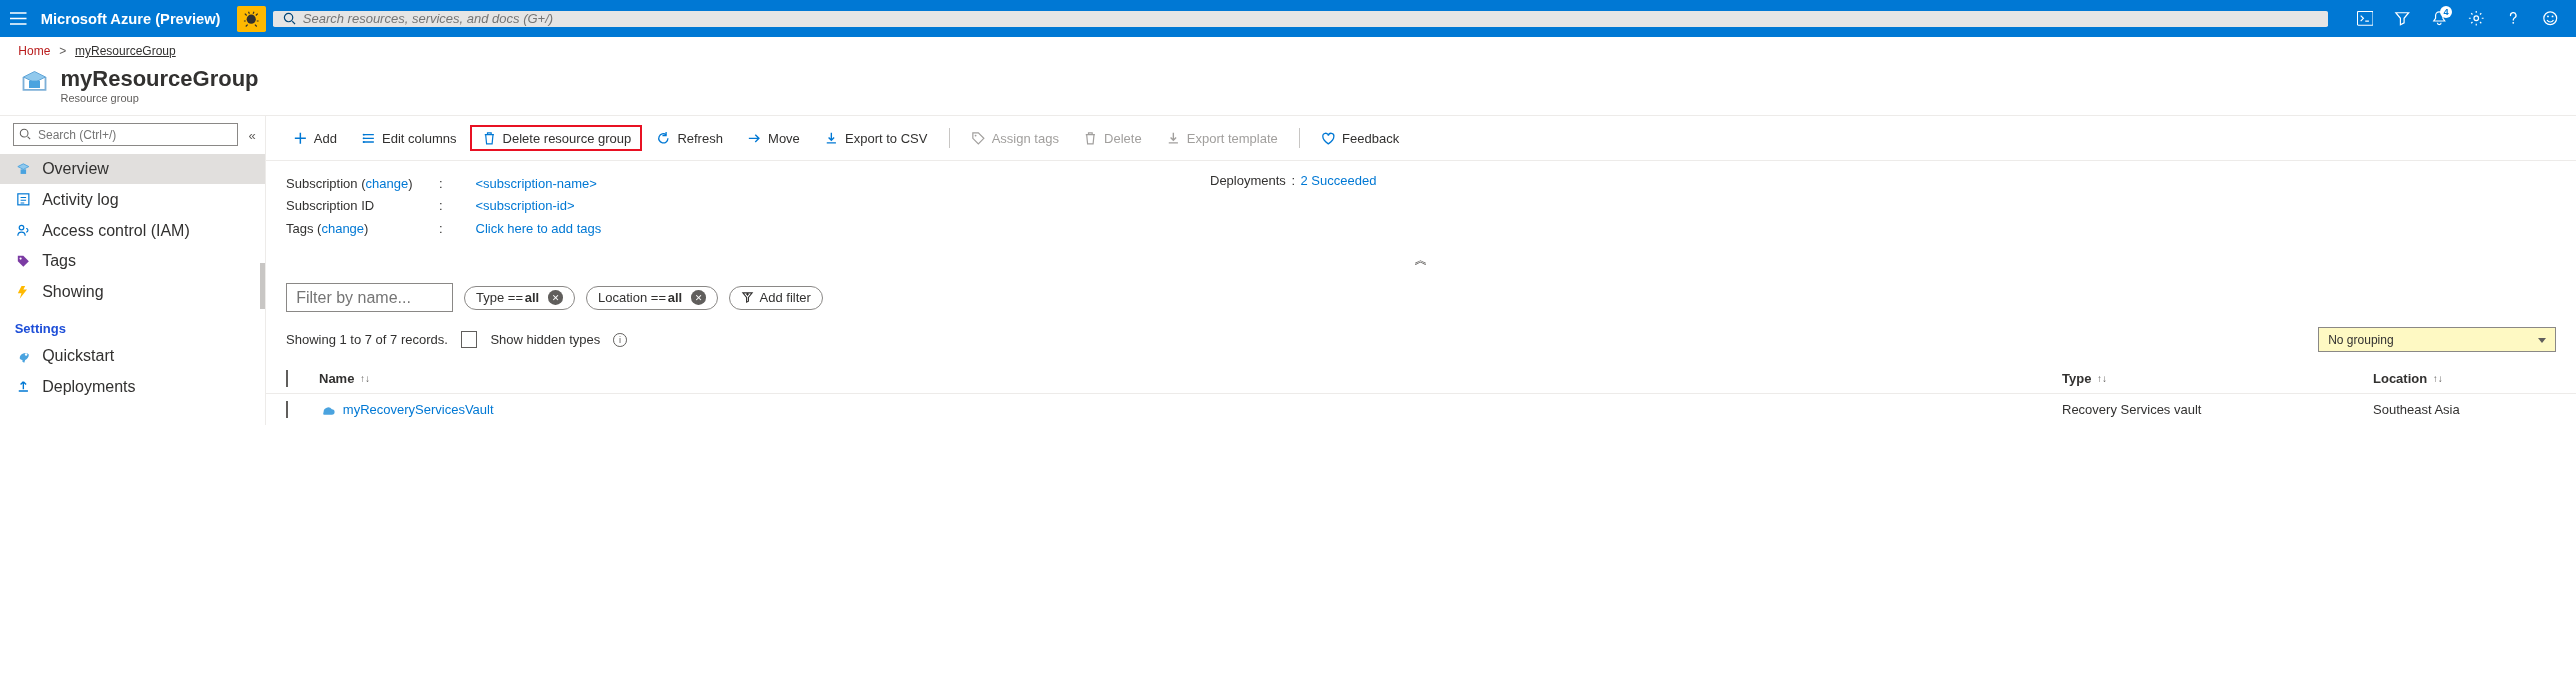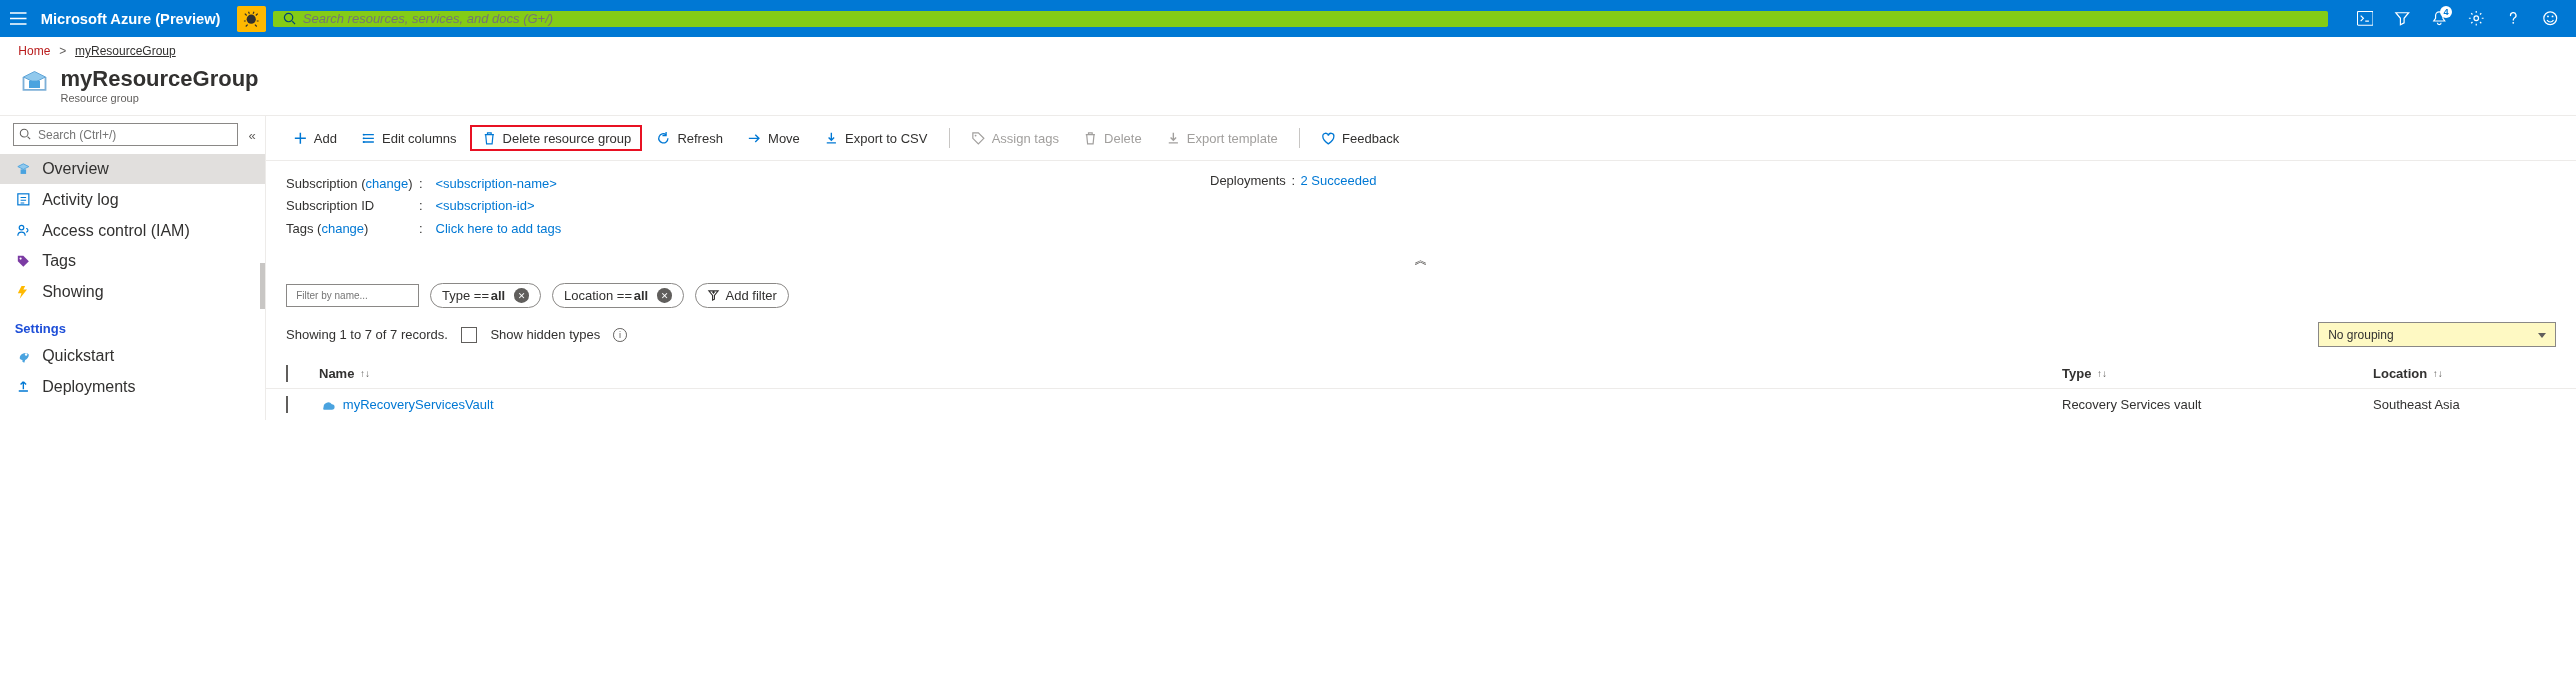--- a/index.html
+++ b/index.html
@@ -3,21 +3,21 @@
 <meta charset="utf-8">
 <style>
 * { box-sizing: border-box; margin: 0; padding: 0; font-family: "Segoe UI", Arial, sans-serif; }
 body { background: #fff; font-size: 13px; color: #323130; }
 
 
 .topbar { background: #0078d4; height: 37px; display: flex; align-items: center; color: #fff; }
 .menu-icon { width: 37px; display:flex; align-items:center; justify-content:center; cursor:pointer; height:100%; }
 .brand { font-weight:600; font-size:14.7px; padding:0 16.5px 0 3.7px; white-space:nowrap; }
 .bug-icon { background:#ffb900; width:29px; height:26px; display:flex; align-items:center; justify-content:center; margin-right:7.3px; border-radius:1.8px; }
-.search-wrap { flex:1; display:flex; align-items:center; background:#84cc16; height:16px; border-radius:1.8px; padding:0 9.2px; margin-right:18.3px; }
+.search-wrap { flex:1; display:flex; align-items:center; background:#e5e5e5; height:16px; border-radius:1.8px; padding:0 9.2px; margin-right:18.3px; }
 .search-wrap input { flex:1; background:transparent; border:none; outline:none; color:#004578; font-size:13px; font-style:italic; }
 .search-icon-top { color:#004578; margin-right:7.3px; }
 .top-actions { display:flex; align-items:center; padding-right:7.3px; }
 .top-action { width:37px; height:37px; display:flex; align-items:center; justify-content:center; cursor:pointer; position:relative; }
 .badge { position:absolute; top:5.5px; right:5.5px; background:#fff; color:#0078d4; font-size:9.2px; font-weight:600; border-radius:7.3px; padding:0 3.7px; line-height:12px; }
 
 
 .breadcrumb { padding:7.3px 18.3px 3.7px; font-size:12px; }
 .breadcrumb a { color:#b91c1c; text-decoration:none; }
 .breadcrumb .sep { color:#605e5c; margin:0 5.5px; }
@@ -46,31 +46,31 @@
 .content { flex:1; position:relative; }
 .toolbar { display:flex; align-items:center; padding:9.2px 16.5px; border-bottom:0.9px solid #edebe9; flex-wrap:wrap; gap:3.7px; }
 .tb-btn { display:flex; align-items:center; padding:3.7px 9.2px; cursor:pointer; color:#323130; font-size:13px; border:1.8px solid transparent; }
 .tb-btn .tb-icon { margin-right:6.4px; display:flex; }
 .tb-btn.disabled { color:#a19f9d; }
 .tb-btn.highlight { border:2.3px solid #e81123; }
 .tb-sep { width:0.9px; height:20px; background:#c8c6c4; margin:0 7.3px; }
 
 
 .info { padding:11px 20px 5.5px; }
-.info-row { display:flex; align-items:center; padding:3.7px 0; font-size:13px; }
+.info-row { display:flex; align-items:center; padding:3.7px 0; font-size:13px;gap:20px; }
 .info-label { width:133px; color:#323130; }
 .info-colon { width:16.5px; }
 .info-value { color:#0078d4; }
 .info-value.link { cursor:pointer; }
 .info-right { position:absolute; left:944px; top:57px; display:flex; align-items:center; }
 .collapse-caret { text-align:center; padding:5.5px 0; color:#605e5c; cursor:pointer; }
 
 
 .filters { display:flex; align-items:center; padding:9.2px 20px; gap:11px; }
-.filter-input { border:0.9px solid #8a8886; padding:4.6px 9.2px; width:133px; font-size:10px; outline:none; }
+.filter-input { border:0.9px solid #8a8886; padding:4.6px 9.2px; width:167px; font-size:16px; outline:none; }
 .pill { border:0.9px solid #8a8886; border-radius:13px; padding:3.7px 11px; display:flex; align-items:center; font-size:13px; cursor:pointer; }
 .pill .clear { margin-left:7.3px; background:#605e5c; color:#fff; border-radius:50%; width:14.7px; height:14.7px; display:flex; align-items:center; justify-content:center; font-size:9.2px; }
 .pill b { margin:0 1.8px; }
 
 
 .records-bar { display:flex; align-items:center; justify-content:space-between; padding:5.5px 20px 11px; }
 .records-left { display:flex; align-items:center; gap:13px; font-size:13px; }
 .checkbox-sq { width:16.5px; height:16.5px; border:0.9px solid #605e5c; background:#fff; cursor:pointer; }
 .info-icon { width:13.7px; height:13.7px; border:0.9px solid #605e5c; border-radius:50%; display:inline-flex; align-items:center; justify-content:center; font-size:9.2px; color:#605e5c; }
 .grouping-select { border:0.9px solid #8a8886; padding:4.6px 26px 4.6px 9.2px; font-size:12px; width:238px; position:relative; background:#fef9c3; cursor:pointer; }

